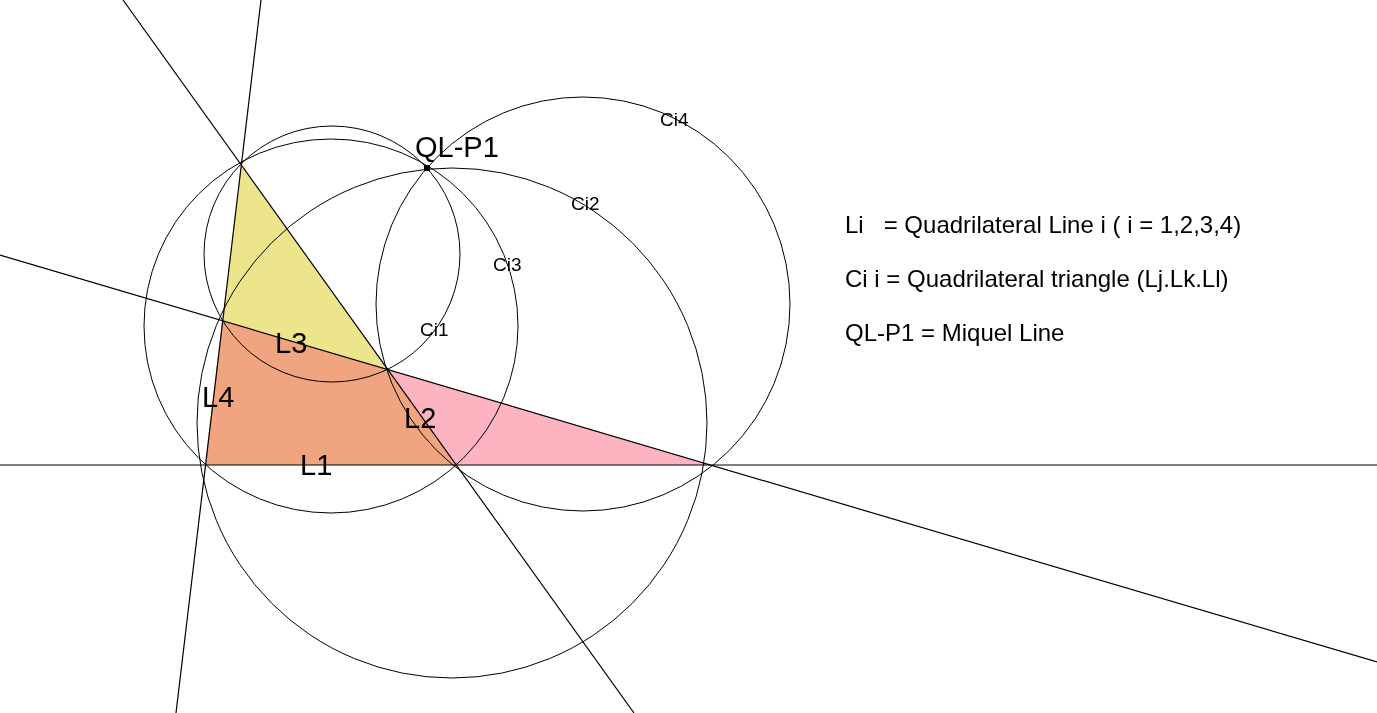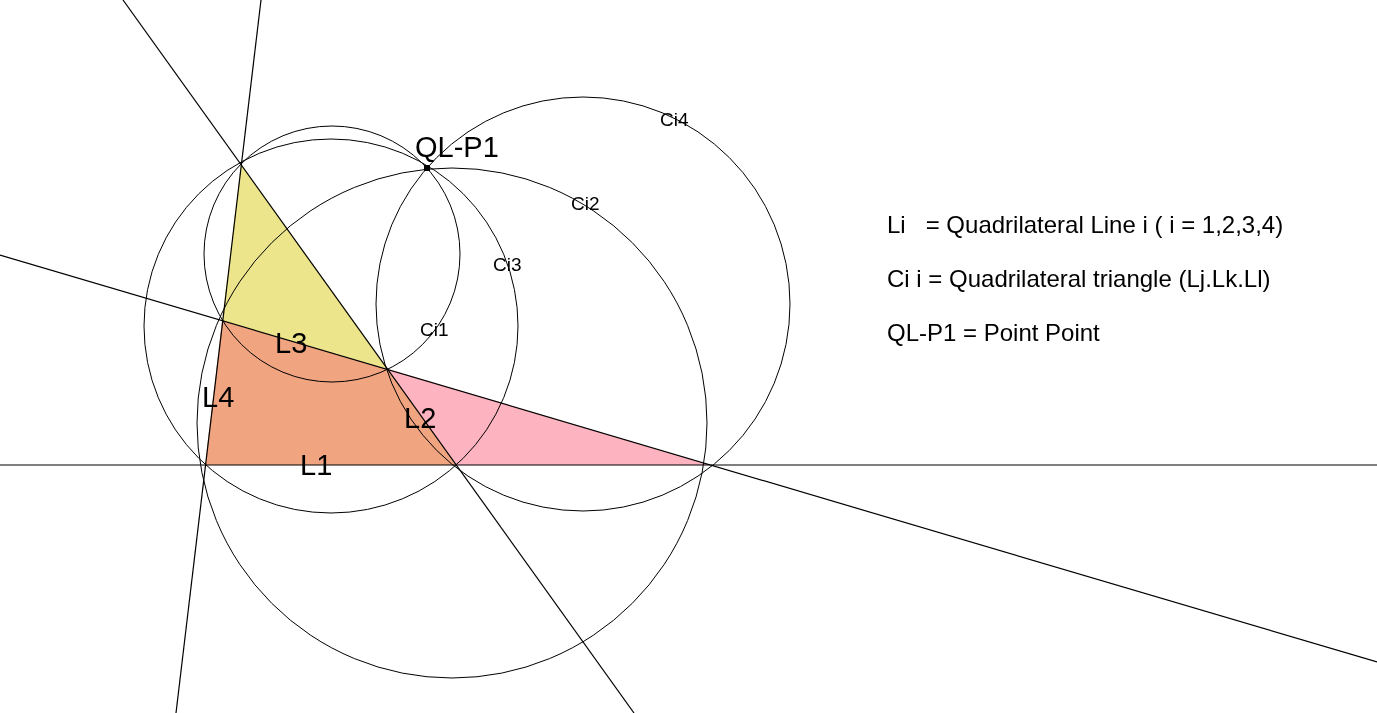--- a/index.html
+++ b/index.html
@@ -1,20 +1,20 @@
 <!DOCTYPE html>
 <html><head>
   <meta charset="utf-8">
   <style>
     html, body { margin:0; padding:0; background:#ffffff; }
     body { width:1377px; height:713px; overflow:hidden; position:relative; font-family:"Liberation Sans", sans-serif; }
     svg { position:absolute; left:0; top:0; }
     .lbl-big { font-size:29px; fill:#000; font-family:"Liberation Sans", sans-serif; }
     .lbl-small { font-size:19px; fill:#000; font-family:"Liberation Sans", sans-serif; }
-    .legend { position:absolute; left:887px; top:210px; font-size:24px; color:#000; }
+    .legend { position:absolute; left:845px; top:210px; font-size:24px; color:#000; }
     .legend div { height:54px; line-height:30px; white-space:pre; }
   </style>
 </head>
 <body>
 
 <svg width="1377" height="713" viewBox="0 0 1377 713">
 
   <polygon points="388,369 456,465 710,465" fill="#feb4c0" stroke="none"></polygon>
   <polygon points="222,321 388,369 456,465 205,465" fill="#f0a47f" stroke="none"></polygon>
   <polygon points="241,164 222,321 388,369" fill="#ede58c" stroke="none"></polygon>
@@ -42,14 +42,14 @@
   <text class="lbl-big" x="202" y="407">L4</text>
   <text class="lbl-small" x="420" y="336">Ci1</text>
   <text class="lbl-small" x="571" y="210">Ci2</text>
   <text class="lbl-small" x="493" y="271">Ci3</text>
   <text class="lbl-small" x="660" y="126">Ci4</text>
 </svg>
 
 <div class="legend">
   <div>Li   = Quadrilateral Line i ( i = 1,2,3,4)</div>
   <div>Ci i = Quadrilateral triangle (Lj.Lk.Ll)</div>
-  <div>QL-P1 = Point Point</div>
+  <div>QL-P1 = Miquel Line</div>
 </div>
 
 </body></html>

